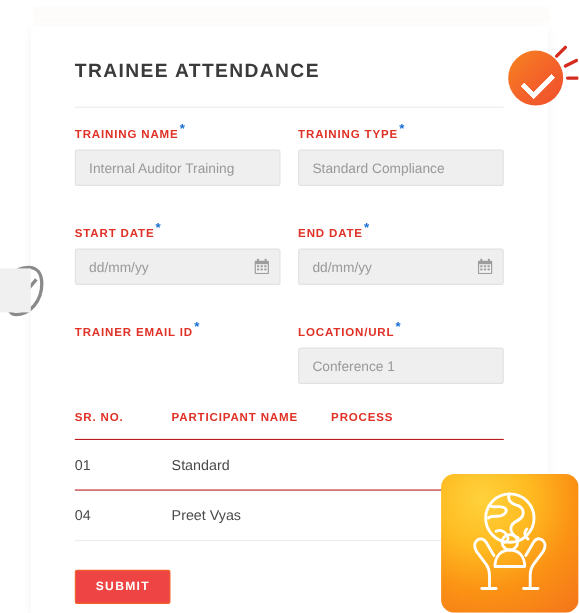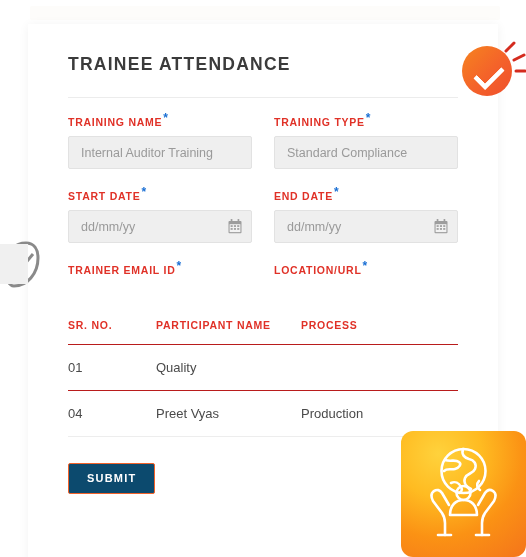--- a/index.html
+++ b/index.html
@@ -56,20 +56,21 @@
     margin: 22px 0 0 0;
   }
 
   
   .form-grid {
     display: grid;
     grid-template-columns: 1fr 1fr;
     column-gap: 22px;
     row-gap: 0px;
     margin-top: 18px;
+    gap: 16px;
   }
 
   .field { margin-bottom: 21px; }
 
   .field-label {
     font-size: 10.5px;
     letter-spacing: 0.75px;
     font-weight: 700;
     color: #e03127;
     text-transform: uppercase;
@@ -107,21 +108,21 @@
   .cal-icon {
     position: absolute;
     right: 10px;
     top: 9px;
     width: 14px;
     height: 15px;
     pointer-events: none;
   }
 
   
-  .table { margin-top: 14px; }
+  .table { margin-top: 4px; }
   .tbl-row {
     display: grid;
     grid-template-columns: 88px 145px 1fr;
     align-items: center;
   }
   .tbl-head .tbl-cell {
     font-size: 10.5px;
     letter-spacing: 0.75px;
     font-weight: 700;
     color: #e03127;
@@ -153,21 +154,21 @@
     font-size: 11px;
     letter-spacing: 1.2px;
     font-weight: 700;
     padding: 9px 18px;
     border-radius: 2px;
     cursor: pointer;
     text-transform: uppercase;
     line-height: 1;
   }
   .btn-submit {
-    background: #0c4a6e;
+    background: #ef4444;
     color: #ffffff;
     border: 1px solid #f2622a;
   }
   .btn-cancel {
     background: #ffffff;
     color: #f2622a;
     border: 1px solid #f2622a;
   }
 
   
@@ -304,39 +305,41 @@
       <div class="field">
         <label class="field-label">
           <span>TRAINER EMAIL ID</span><span class="req-star">*</span>
         </label>
       </div>
 
       <div class="field">
         <label class="field-label">
           <span>LOCATION/URL</span><span class="req-star">*</span>
         </label>
+        <div class="input-wrap">
+          <input class="text-input" type="text" placeholder="Conference 1" style="">
+        </div>
       </div>
 
     </div>
 
     <div class="table">
       <div class="tbl-row tbl-head">
         <div class="tbl-cell">SR. NO.</div>
         <div class="tbl-cell">PARTICIPANT NAME</div>
         <div class="tbl-cell">PROCESS</div>
       </div>
       <div class="tbl-body">
         <div class="tbl-row">
           <div class="tbl-cell">01</div>
-          <div class="tbl-cell">Quality</div>
+          <div class="tbl-cell">Standard</div>
         </div>
         <div class="tbl-row">
           <div class="tbl-cell">04</div>
           <div class="tbl-cell">Preet Vyas</div>
-          <div class="tbl-cell">Production</div>
         </div>
       </div>
       <div class="tbl-foot-line"></div>
     </div>
 
     <div class="btn-row">
       <button class="btn btn-submit">SUBMIT</button>
     </div>
 
   </div>

